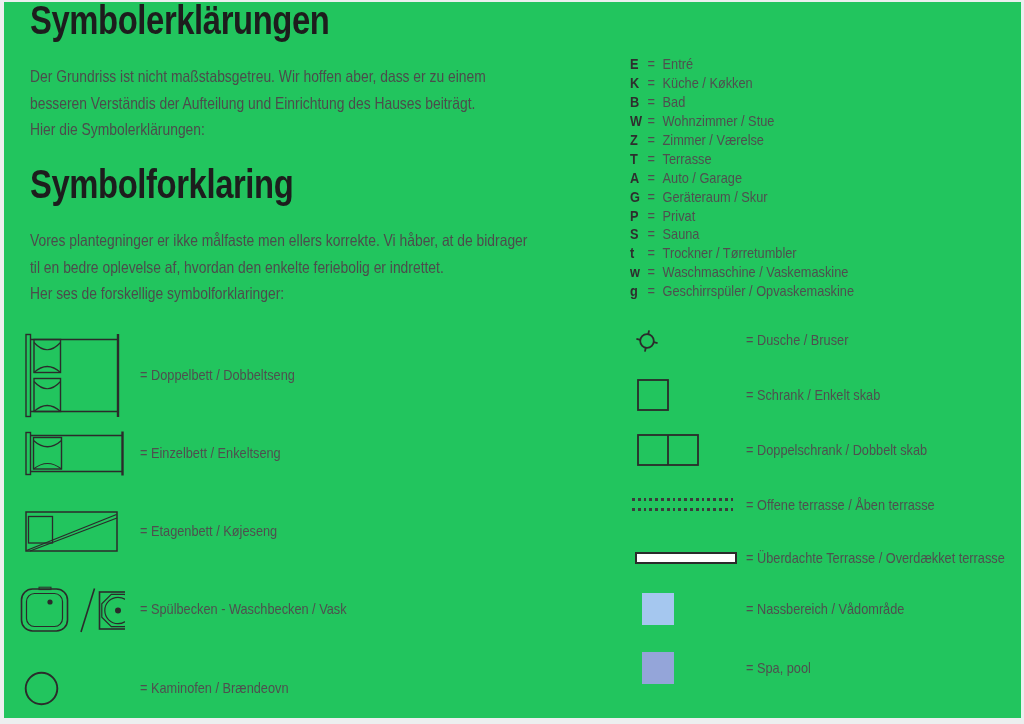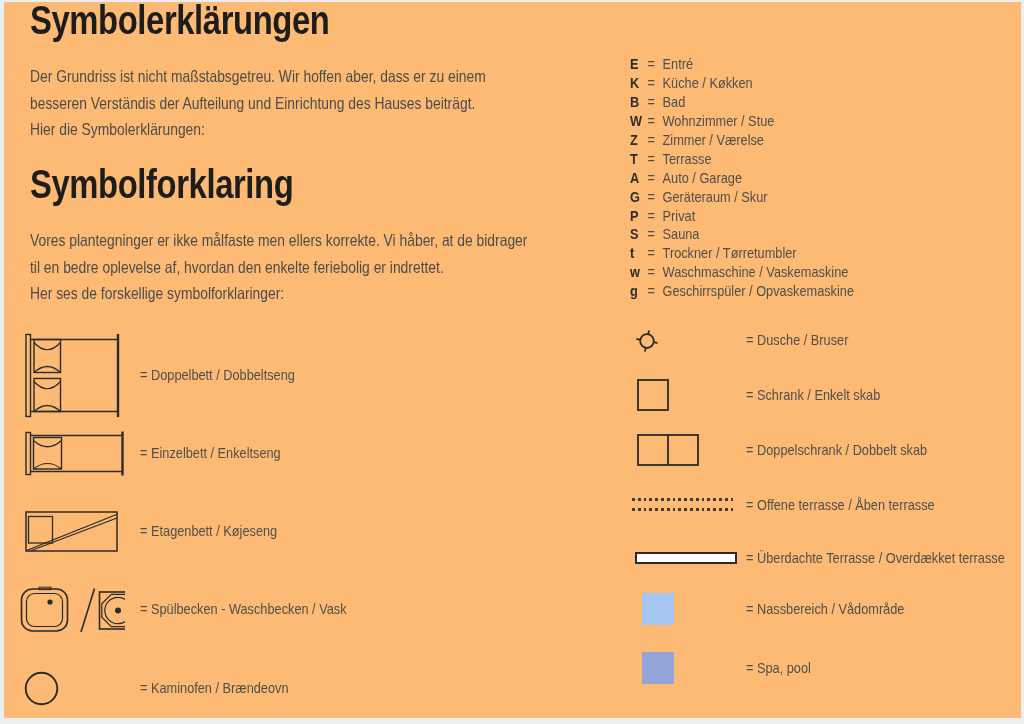--- a/index.html
+++ b/index.html
@@ -3,21 +3,21 @@
 <meta charset="utf-8">
 <style>
   html,body{margin:0;padding:0;}
   body{
     font-family:"Liberation Sans","DejaVu Sans",sans-serif;
     background:#ffffff;
   }
   .page{
     position:relative;
     width:1024px;height:724px;
-    background:#fdba74;
+    background:#22c55e;
     overflow:hidden;
   }
   .abs{position:absolute;}
   .edge{position:absolute;background:#ecefef;}
   .h-title{
     font-weight:bold;
     font-size:41px;
     line-height:1.0;
     color:#1d1d1d;
     letter-spacing:-0.5px;

